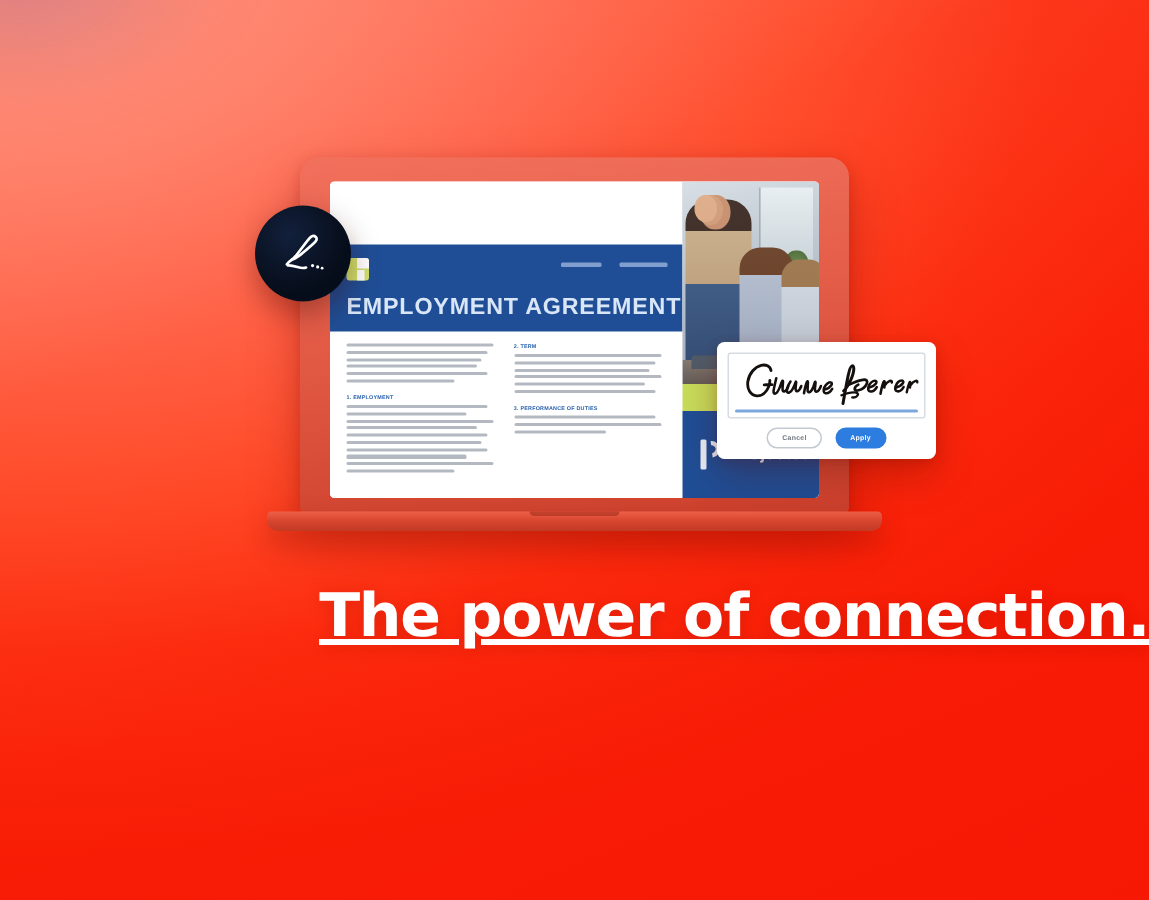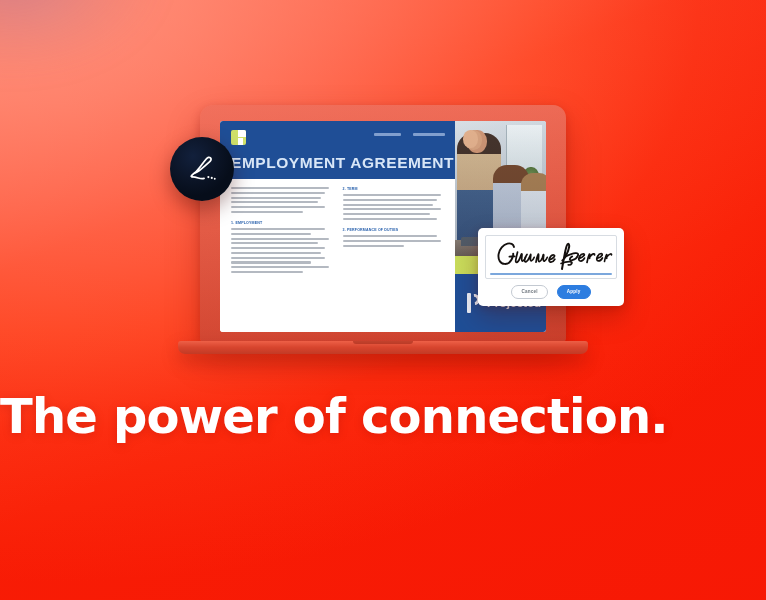--- a/index.html
+++ b/index.html
@@ -89,21 +89,21 @@
     border-radius: 0 0 4px 4px;
   }
 
   
   .doc {
     position: absolute;
     inset: 0;
     display: flex;
     background: #fff;
   }
-  .doc-main { position: relative; width: 235px; height: 100%; }
+  .doc-main { position: relative; width: 235px; height: 100%; margin-top: 42px; }
   .doc-side { position: relative; width: 91px; height: 100%; }
 
   .doc-head {
     position: relative;
     height: 58px;
     background: #1F4E96;
     padding: 9px 11px 0 11px;
   }
   .doc-logo {
     width: 15px; height: 15px;
@@ -413,27 +413,28 @@
     background: #2D7DE0;
     border: 1px solid #2D7DE0;
     color: #FFFFFF;
   }
 
   
   #headline {
     position: absolute;
     left: 0; right: 0;
     top: 388px;
-    text-align: left;
-    font-size: 48px;
+    text-align: right;
+    font-size: 40px;
     font-weight: 700;
     color: #FFFFFF;
     letter-spacing: -0.8px;
     text-shadow: 0 2px 10px rgba(130,10,0,0.22);
     font-family: "DejaVu Sans", sans-serif;
+    text-decoration: underline;
   }
 </style>
 </head>
 <body>
 
 <div id="stage">
 
   <div class="bg-base"></div>
   <div class="bg-wash"></div>
   <div class="bg-corner-dark"></div>

